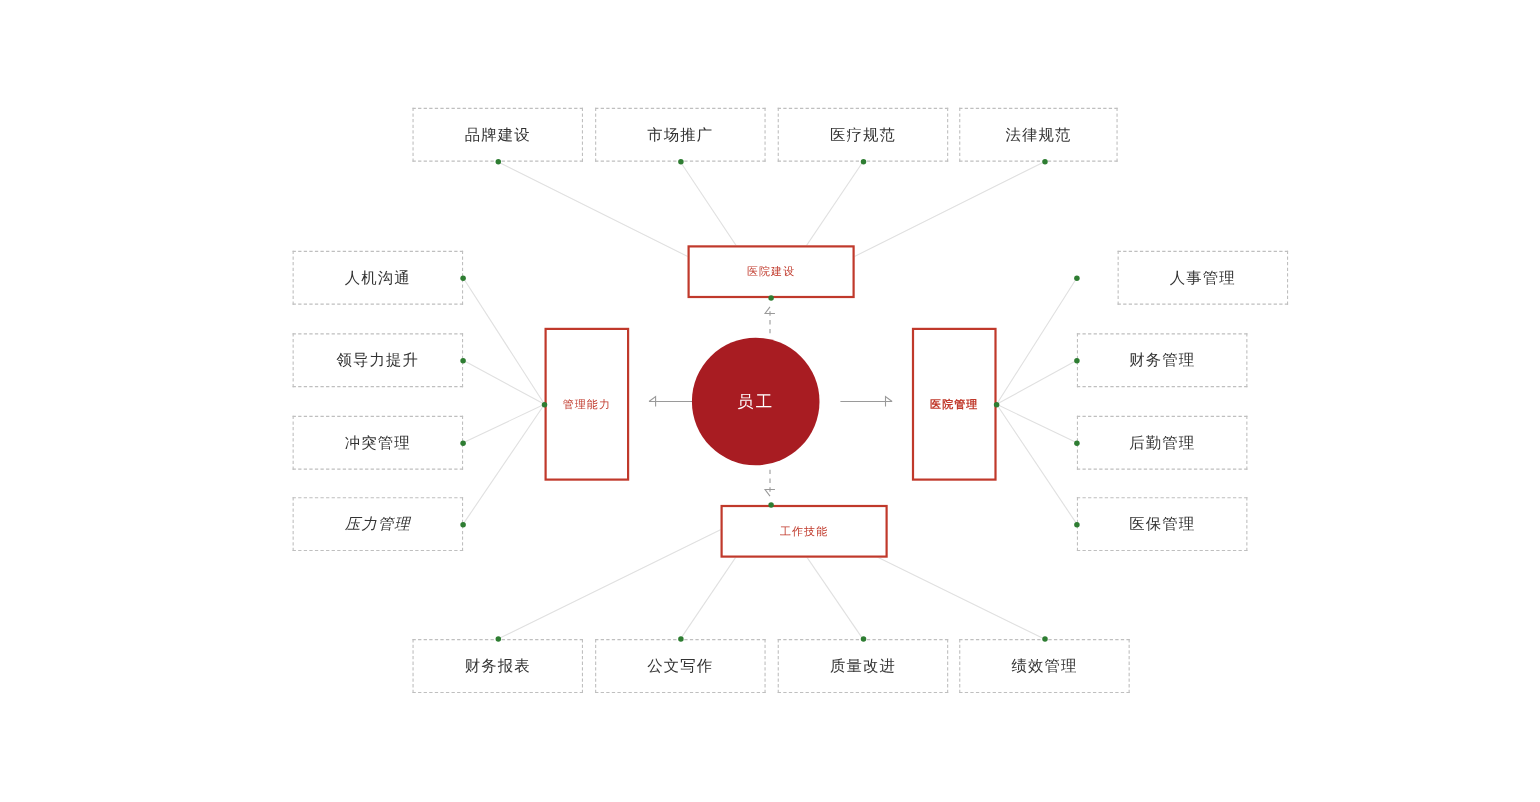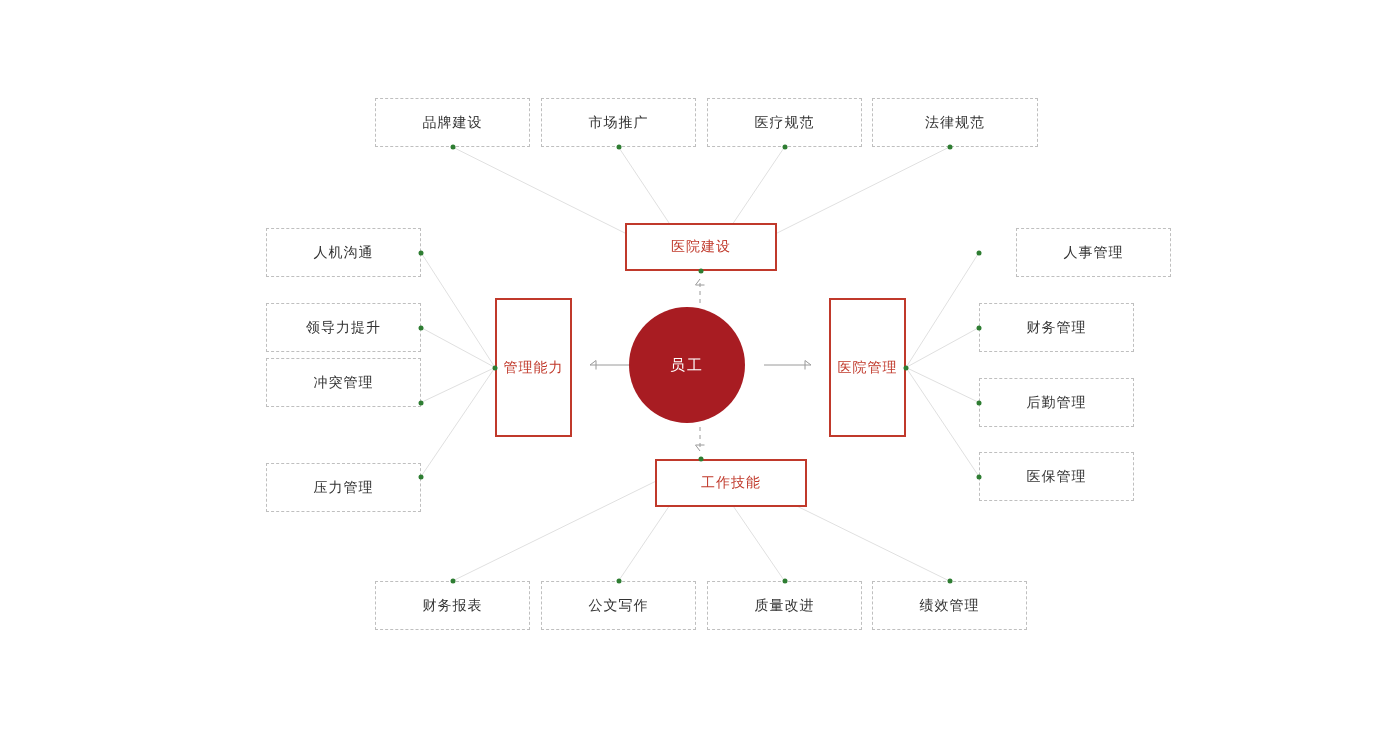--- a/index.html
+++ b/index.html
@@ -36,21 +36,21 @@
   }
   .leaf {
     border: 1px dashed #bfbfbf;
     color: #333333;
     font-size: 14px;
     letter-spacing: 1px;
   }
   .hub {
     border: 2px solid #c0392b;
     color: #c0392b;
-    font-size: 14px;
+    font-size: 10px;
     letter-spacing: 1px;
   }
   .core {
     position: absolute;
     border-radius: 50%;
     background: #a81c22;
     color: #ffffff;
     font-size: 15px;
     letter-spacing: 2px;
     display: flex;
@@ -99,33 +99,33 @@
   <div id="nodes">
       <div class="node leaf" style="left: 375px; top: 98px; width: 155px; height: 49px;">
         <span>品牌建设</span>
       </div>
       <div class="node leaf" style="left: 541px; top: 98px; width: 155px; height: 49px;">
         <span>市场推广</span>
       </div>
       <div class="node leaf" style="left: 707px; top: 98px; width: 155px; height: 49px;">
         <span>医疗规范</span>
       </div>
-      <div class="node leaf" style="left: 872px; top: 98px; width: 166px; height: 49px;">
+      <div class="node leaf" style="left: 872px; top: 98px; width: 144px; height: 49px;">
         <span>法律规范</span>
       </div>
       <div class="node leaf" style="left: 266px; top: 228px; width: 155px; height: 49px;">
         <span>人机沟通</span>
       </div>
       <div class="node leaf" style="left: 266px; top: 303px; width: 155px; height: 49px;">
         <span>领导力提升</span>
       </div>
-      <div class="node leaf" style="left: 266px; top: 358px; width: 155px; height: 49px;">
+      <div class="node leaf" style="left: 266px; top: 378px; width: 155px; height: 49px;">
         <span>冲突管理</span>
       </div>
-      <div class="node leaf" style="left: 266px; top: 463px; width: 155px; height: 49px;">
+      <div class="node leaf" style="left: 266px; top: 452px; width: 155px; height: 49px; font-style: italic;">
         <span>压力管理</span>
       </div>
       <div class="node leaf" style="left: 1016px; top: 228px; width: 155px; height: 49px;">
         <span>人事管理</span>
       </div>
       <div class="node leaf" style="left: 979px; top: 303px; width: 155px; height: 49px;">
         <span>财务管理</span>
       </div>
       <div class="node leaf" style="left: 979px; top: 378px; width: 155px; height: 49px;">
         <span>后勤管理</span>
@@ -144,21 +144,21 @@
       </div>
       <div class="node leaf" style="left: 872px; top: 581px; width: 155px; height: 49px;">
         <span>绩效管理</span>
       </div>
       <div class="node hub" style="left: 625px; top: 223px; width: 152px; height: 48px;">
         <span>医院建设</span>
       </div>
       <div class="node hub" style="left: 495px; top: 298px; width: 77px; height: 139px;">
         <span>管理能力</span>
       </div>
-      <div class="node hub" style="left: 829px; top: 298px; width: 77px; height: 139px;">
+      <div class="node hub" style="left: 829px; top: 298px; width: 77px; height: 139px; font-weight: bold;">
         <span>医院管理</span>
       </div>
       <div class="node hub" style="left: 625px; top: 459px; width: 152px; height: 48px; margin-left: 30px;">
         <span>工作技能</span>
       </div>
       <div class="dot" style="left: 452.5px; top: 147px;"></div>
       <div class="dot" style="left: 618.5px; top: 147px;"></div>
       <div class="dot" style="left: 784.5px; top: 147px;"></div>
       <div class="dot" style="left: 949.5px; top: 147px;"></div>
       <div class="dot" style="left: 421px; top: 252.5px;"></div>

